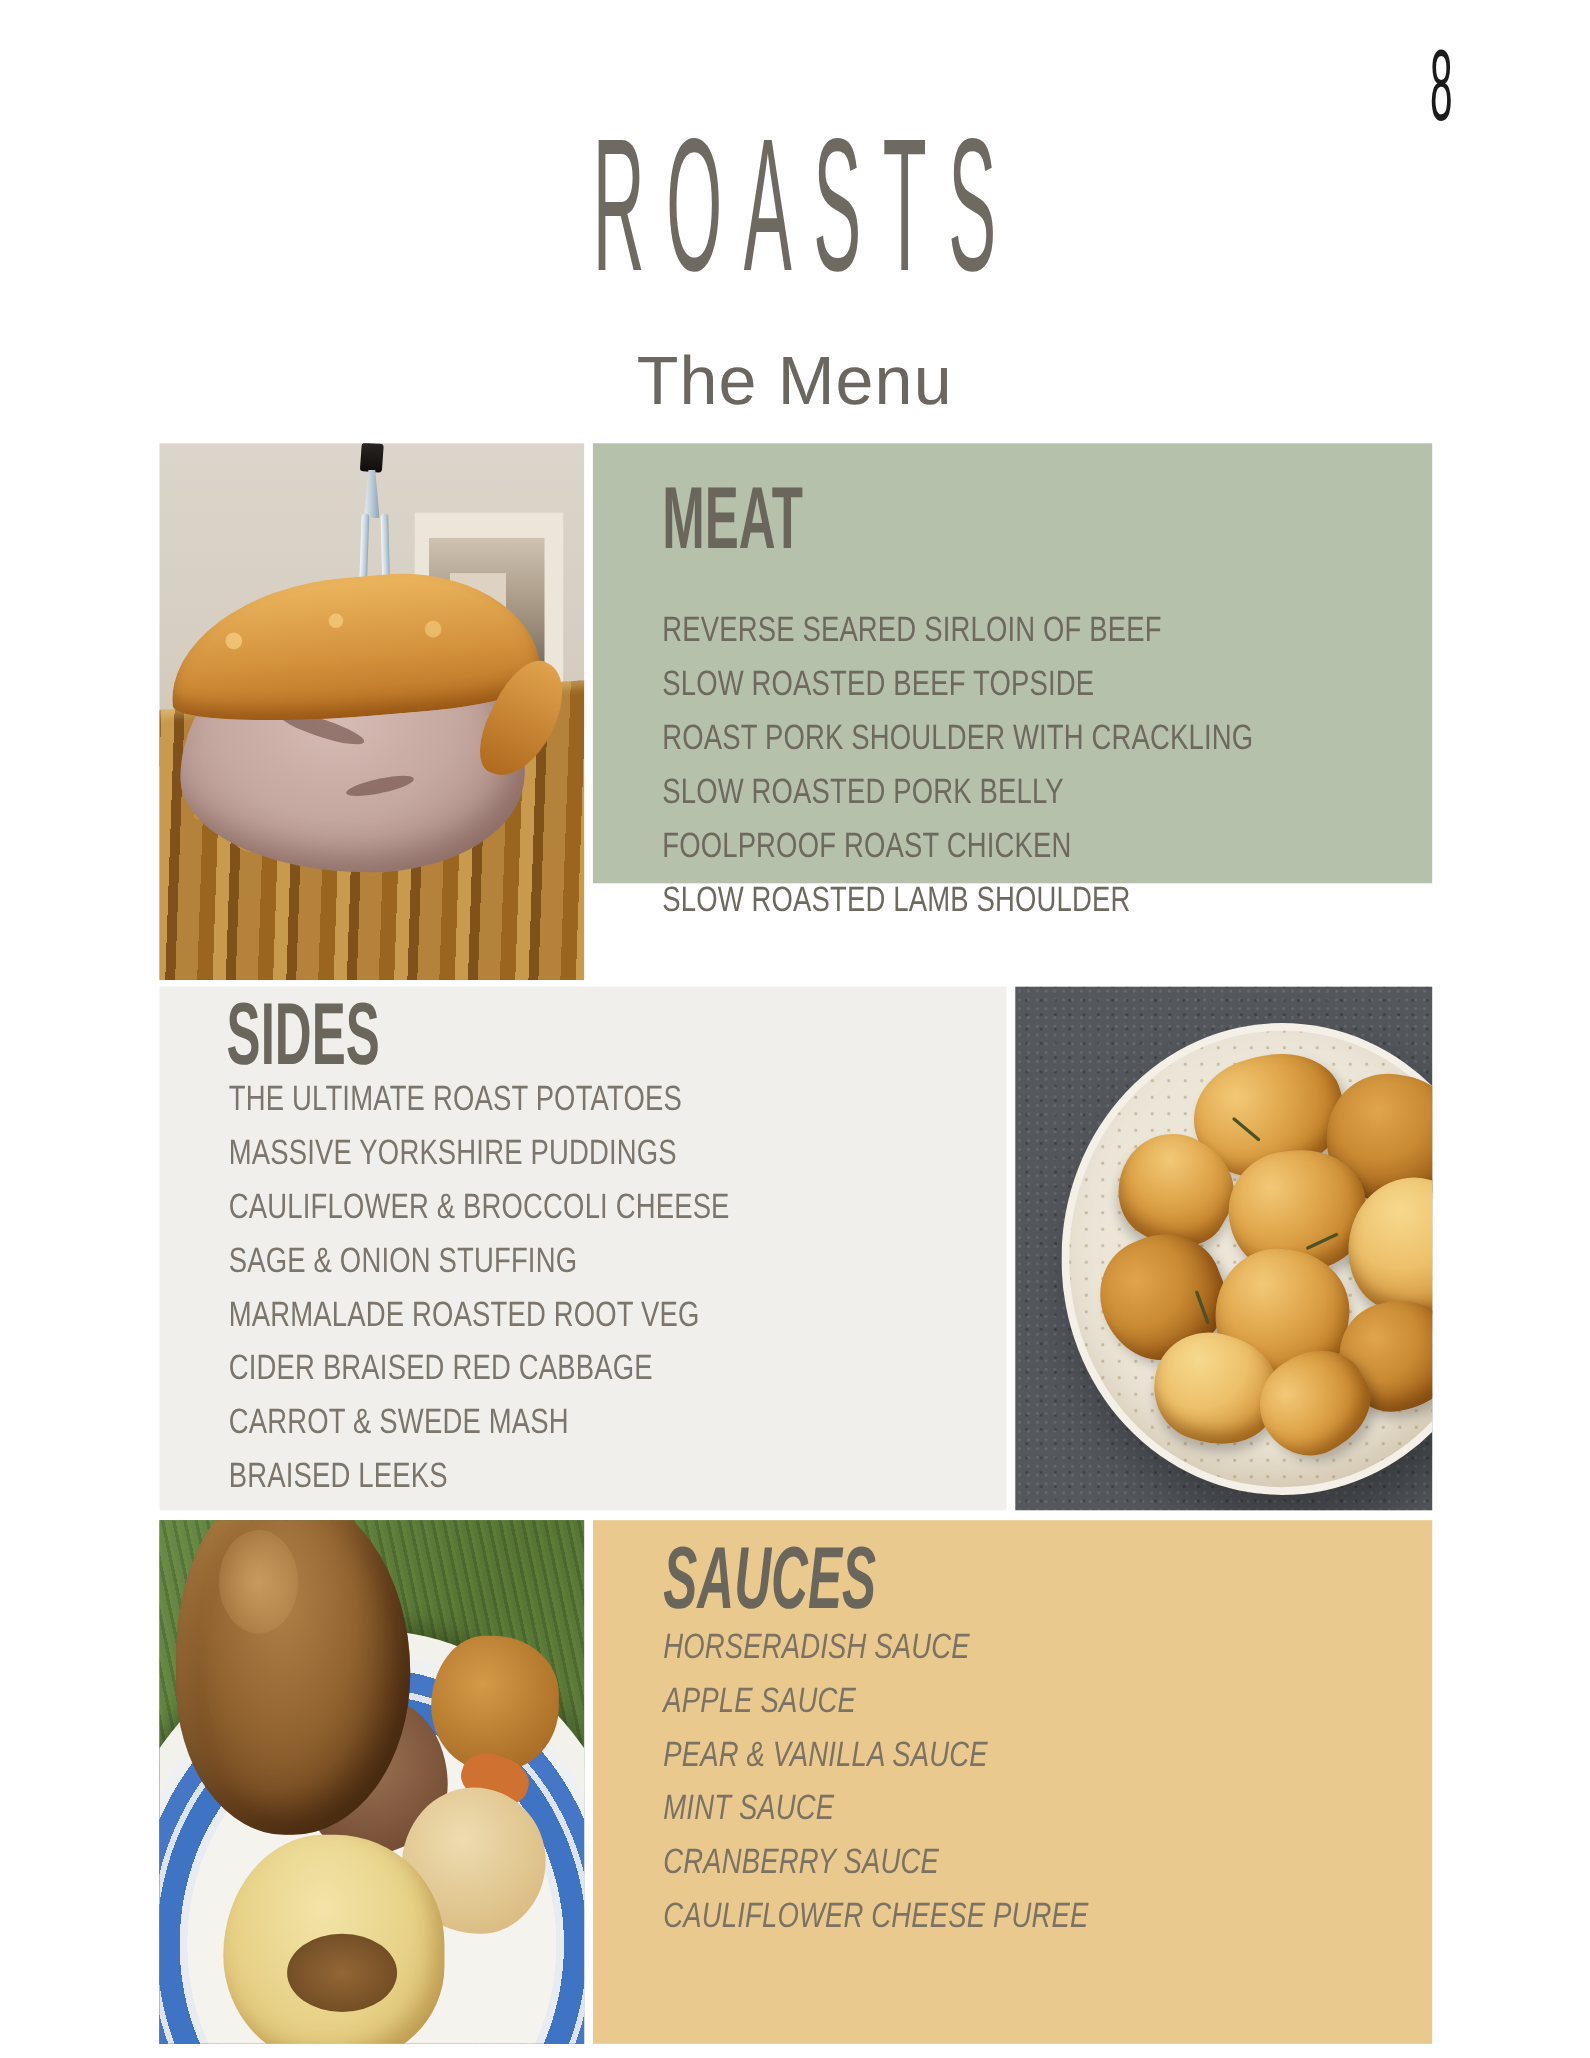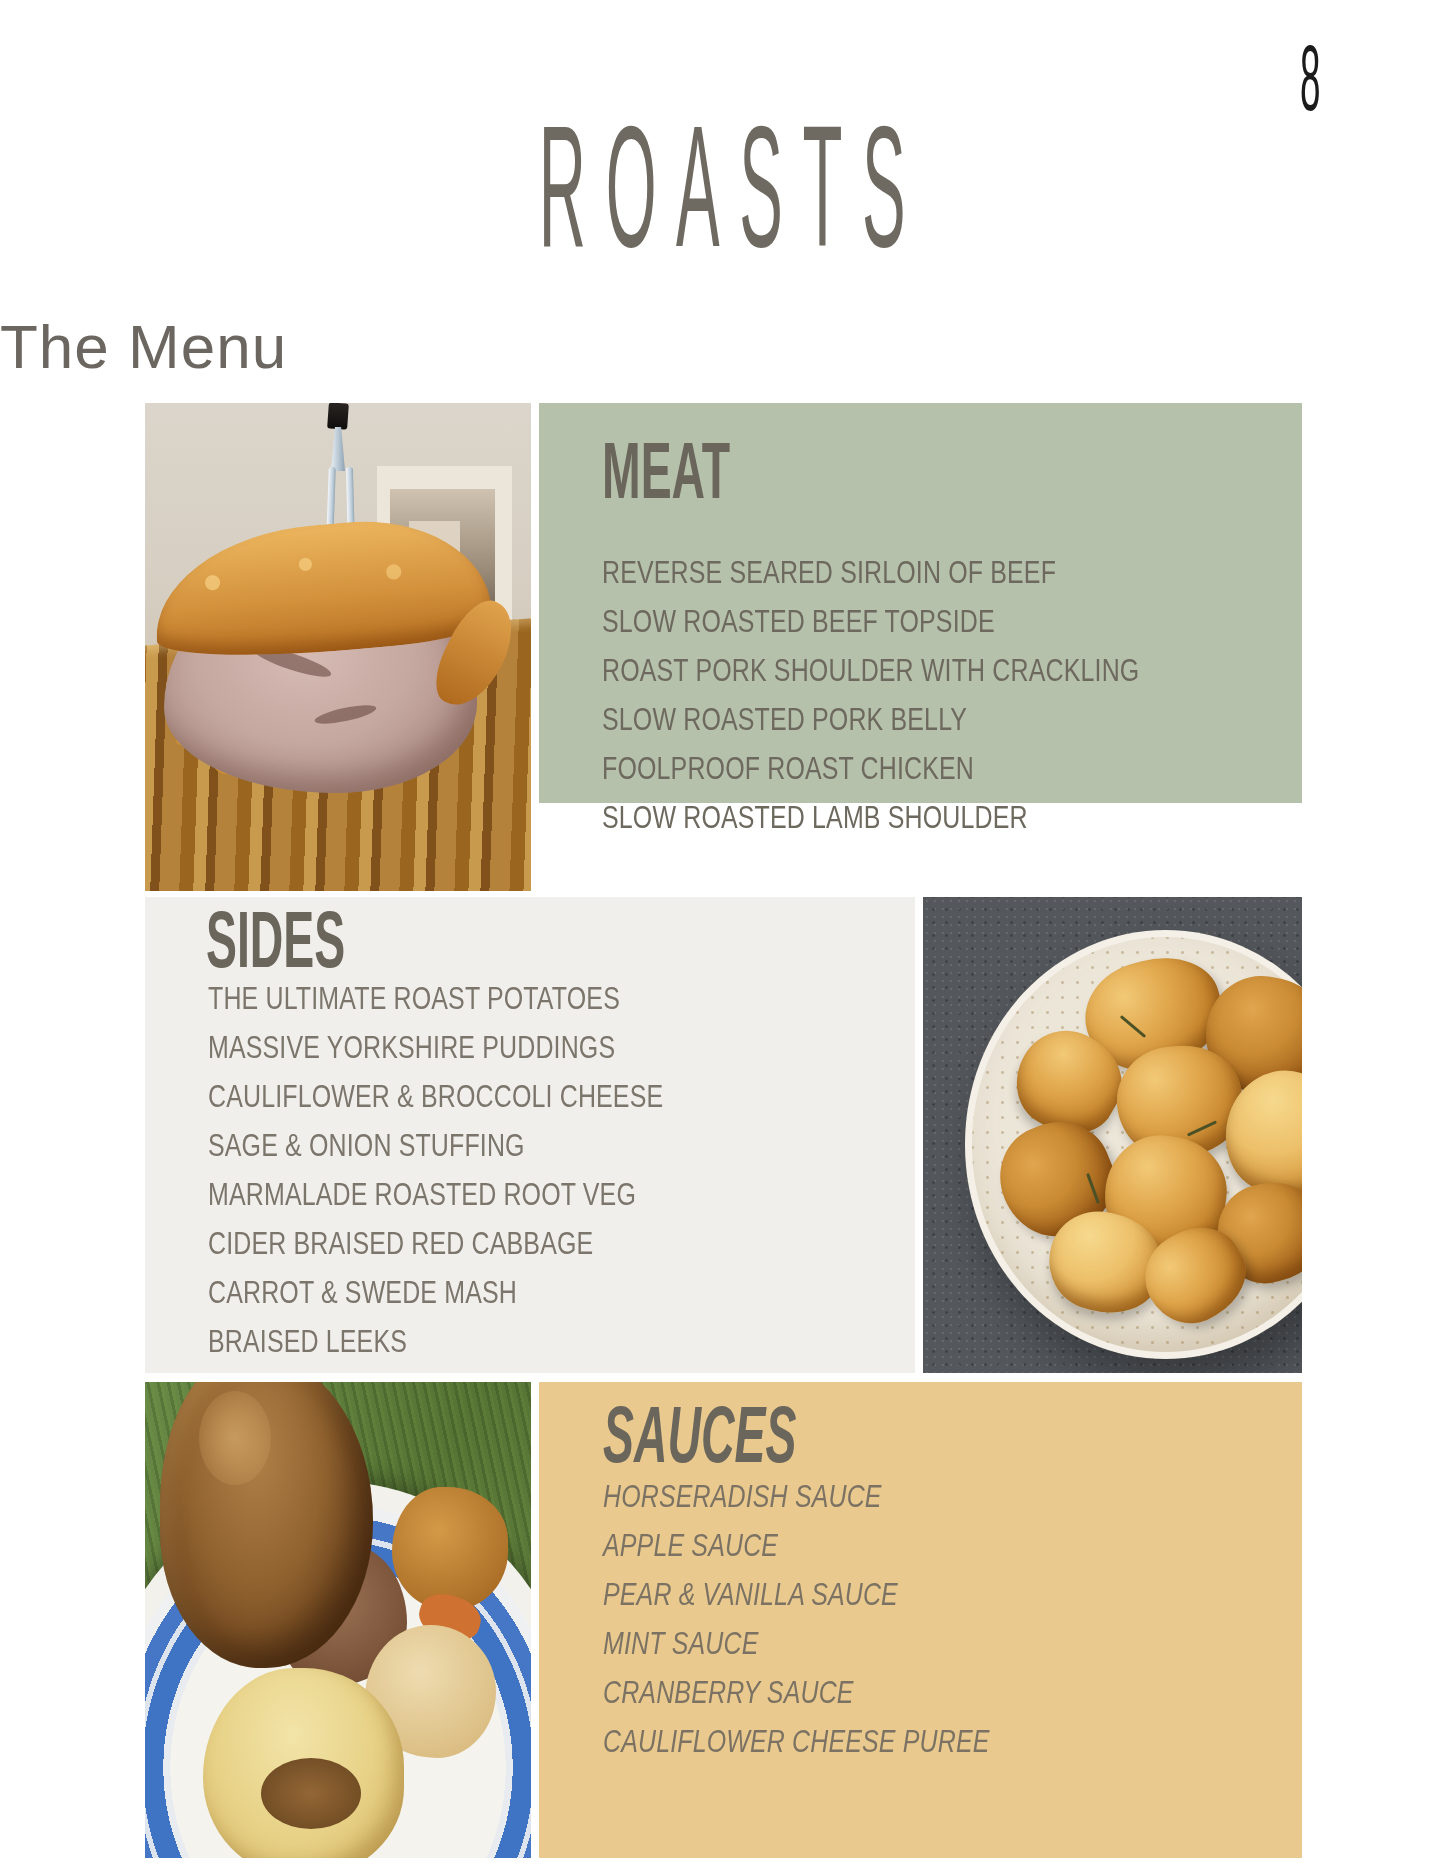--- a/index.html
+++ b/index.html
@@ -6,21 +6,21 @@
   .page{position:relative;width:1445px;height:1871px;background:#ffffff;overflow:hidden;
         font-family:"Liberation Sans","DejaVu Sans",sans-serif;}
 
   
   .pageno{position:absolute;left:1300px;top:32px;font-size:92px;line-height:92px;font-weight:400;
           color:#1b1b1b;transform:scaleX(.40);transform-origin:left top;}
   .title{position:absolute;left:0;right:0;top:100px;margin:0;text-align:center;
          font-size:172px;line-height:172px;font-weight:400;color:#6f6a61;white-space:nowrap;}
   .title .ti{display:inline-block;transform:scaleX(.38);transform-origin:center top;
              letter-spacing:.30em;text-indent:.30em;}
-  .subtitle{position:absolute;left:0;right:0;top:316px;
+  .subtitle{position:absolute;left:0;right:0;top:316px;text-align:center;
             font-size:62px;line-height:62px;color:#6b6760;letter-spacing:1px;}
 
   
   .block{position:absolute;}
   .blk-meat  {left:539px;top:403px;width:763px;height:400px;background:#b5c1ab;}
   .blk-sides {left:145px;top:897px;width:770px;height:476px;background:#f1efec;}
   .blk-sauces{left:539px;top:1382px;width:763px;height:476px;background:#e9c98e;font-style:italic;}
 
   .block h2{position:absolute;margin:0;font-size:80px;line-height:80px;font-weight:700;
             color:#6b665b;white-space:nowrap;}

